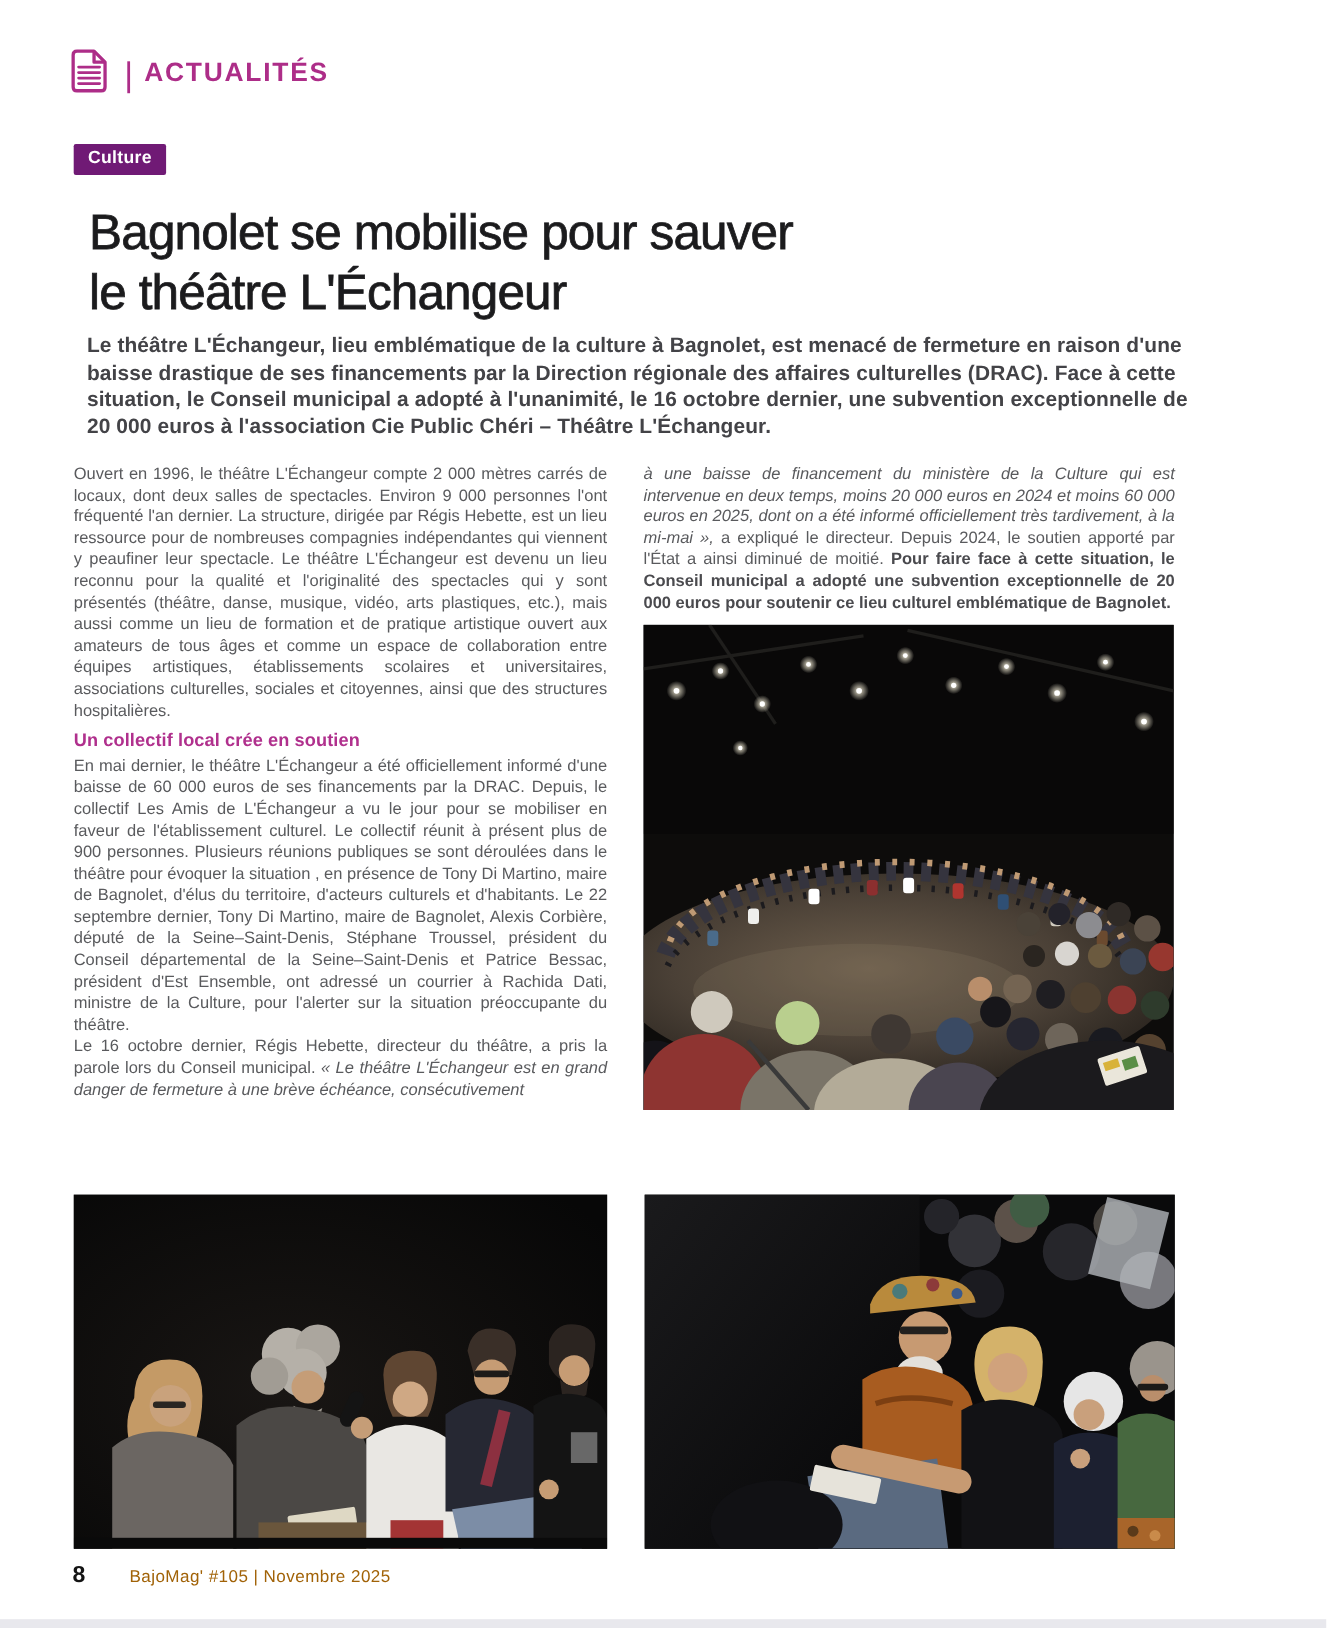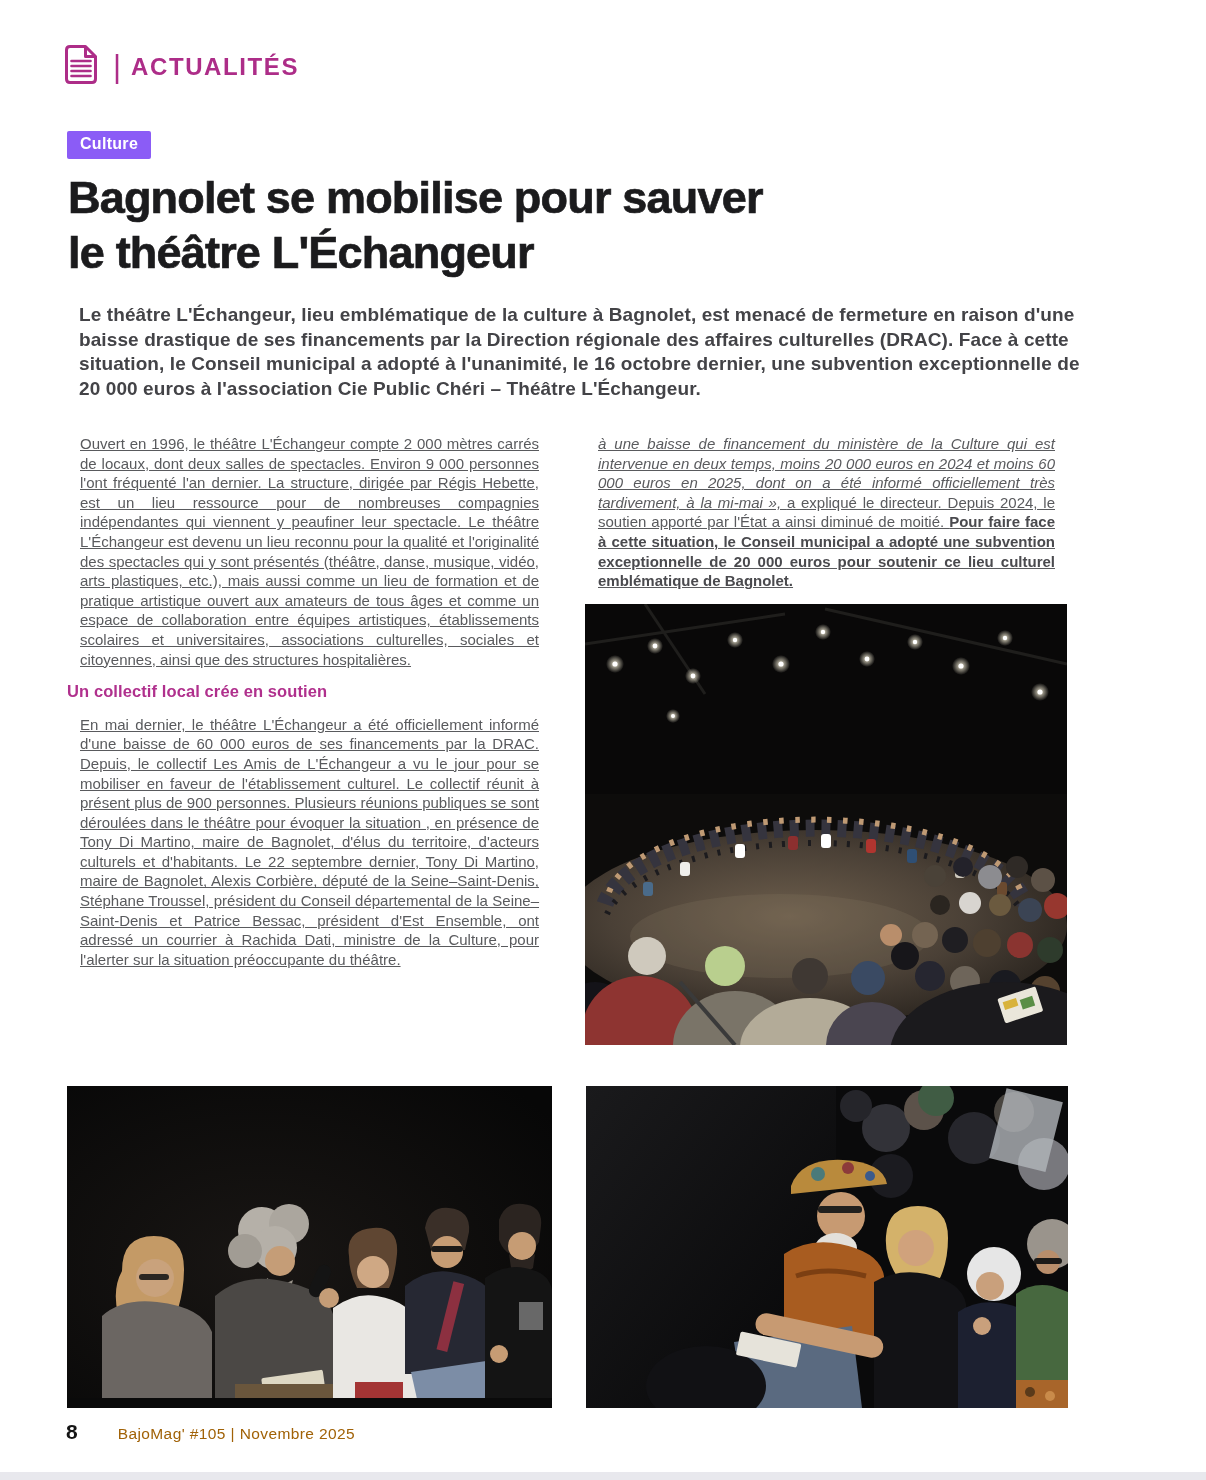--- a/index.html
+++ b/index.html
@@ -6,40 +6,40 @@
   .page{
     position:relative;width:1206px;height:1480px;background:#ffffff;
     font-family:"Liberation Sans",sans-serif;overflow:hidden;
   }
   
   .section-header{position:absolute;left:61px;top:43px;display:flex;align-items:center;color:#ad2d88;}
   .section-header .sep{font-size:31px;font-weight:400;margin:0 10px 0 12px;line-height:1;}
   .section-label{font-size:24px;font-weight:700;letter-spacing:1.6px;}
   
   .tag-badge{
-    position:absolute;left:67px;top:131px;background:#8b5cf6;color:#ffffff;
+    position:absolute;left:67px;top:131px;background:#701a75;color:#ffffff;
     font-size:16px;font-weight:700;padding:4px 13px 6px;letter-spacing:.3px;border-radius:2px;
   }
   
   .headline{
-    position:absolute;left:65px;top:167px;margin:3px;font-size:45px;line-height:55px;
-    font-weight:700;color:#1b1b1d;letter-spacing:-.8px;-webkit-text-stroke:.7px #1b1b1d;
+    position:absolute;left:65px;top:167px;margin:16px;font-size:45px;line-height:55px;
+    font-weight:400;color:#1b1b1d;letter-spacing:-.8px;-webkit-text-stroke:.7px #1b1b1d;
   }
   .headline span{display:block;}
   
   .intro{
     position:absolute;left:67px;top:291px;width:1005px;margin:12px;
     font-size:19px;line-height:24.5px;font-weight:700;color:#434347;letter-spacing:.1px;
   }
   
   .col{position:absolute;top:421px;font-size:15px;line-height:19.6px;color:#595a5d;
        text-align:justify;hyphens:auto;-webkit-hyphens:auto;}
   .col-left{left:67px;width:485px;}
   .col-right{left:585px;width:483px;}
-  .col p{margin:13px;text-decoration:underline;}
+  .col p{margin:0;}
   .subhead{margin:8px 0 3px;font-size:16.5px;font-weight:700;color:#b0308d;text-align:left;letter-spacing:.1px;}
   .it{font-style:italic;}
   .bold-run{font-weight:700;color:#4a4a4e;}
   
   figure{margin:0;}
   .photo{overflow:hidden;background:#0b0b0c;}
   .photo svg{display:block;}
   .photo-main{position:relative;width:482px;height:441px;margin-top:10px;}
   .photo-abs{position:absolute;top:1086px;height:322px;}
   .photo-bl{left:67px;width:485px;}
@@ -78,20 +78,21 @@
     <span>Bagnolet se mobilise pour sauver</span>
     <span>le théâtre L'Échangeur</span>
   </h1>
 
   <p class="intro">Le théâtre L'Échangeur, lieu emblématique de la culture à Bagnolet, est menacé de fermeture en raison d'une baisse drastique de ses financements par la Direction régionale des affaires culturelles (DRAC). Face à cette situation, le Conseil municipal a adopté à l'unanimité, le 16 octobre dernier, une subvention exceptionnelle de 20 000 euros à l'association Cie Public Chéri – Théâtre L'Échangeur.</p>
 
   <div class="col col-left">
     <p>Ouvert en 1996, le théâtre L'Échangeur compte 2 000 mètres carrés de locaux, dont deux salles de spectacles. Environ 9 000 personnes l'ont fréquenté l'an dernier. La structure, dirigée par Régis Hebette, est un lieu ressource pour de nombreuses compagnies indépendantes qui viennent y peaufiner leur spectacle. Le théâtre L'Échangeur est devenu un lieu reconnu pour la qualité et l'originalité des spectacles qui y sont présentés (théâtre, danse, musique, vidéo, arts plastiques, etc.), mais aussi comme un lieu de formation et de pratique artistique ouvert aux amateurs de tous âges et comme un espace de collaboration entre équipes artistiques, établissements scolaires et universitaires, associations culturelles, sociales et citoyennes, ainsi que des structures hospitalières.</p>
     <h2 class="subhead">Un collectif local crée en soutien</h2>
     <p>En mai dernier, le théâtre L'Échangeur a été officiellement informé d'une baisse de 60 000 euros de ses financements par la DRAC. Depuis, le collectif Les Amis de L'Échangeur a vu le jour pour se mobiliser en faveur de l'établissement culturel. Le collectif réunit à présent plus de 900 personnes. Plusieurs réunions publiques se sont déroulées dans le théâtre pour évoquer la situation , en présence de Tony Di Martino, maire de Bagnolet, d'élus du territoire, d'acteurs culturels et d'habitants. Le 22 septembre dernier, Tony Di Martino, maire de Bagnolet, Alexis Corbière, député de la Seine–Saint-Denis, Stéphane Troussel, président du Conseil départemental de la Seine–Saint-Denis et Patrice Bessac, président d'Est Ensemble, ont adressé un courrier à Rachida Dati, ministre de la Culture, pour l'alerter sur la situation préoccupante du théâtre.</p>
+    <p><span>Le 16 octobre dernier, Régis Hebette, directeur du théâtre, a pris la parole lors du Conseil municipal. </span><span class="it">« Le théâtre L'Échangeur est en grand danger de fermeture à une brève échéance, consécutivement</span></p>
   </div>
 
   <div class="col col-right">
     <p><span class="it">à une baisse de financement du ministère de la Culture qui est intervenue en deux temps, moins 20 000 euros en 2024 et moins 60 000 euros en 2025, dont on a été informé officiellement très tardivement, à la mi-mai », </span><span>a expliqué le directeur. Depuis 2024, le soutien apporté par l'État a ainsi diminué de moitié. </span><span class="bold-run">Pour faire face à cette situation, le Conseil municipal a adopté une subvention exceptionnelle de 20 000 euros pour soutenir ce lieu culturel emblématique de Bagnolet.</span></p>
 
     <figure class="photo photo-main">
       <svg width="482" height="441" viewBox="0 0 482 441">
         <defs>
           <radialGradient id="floorG" cx="45%" cy="45%" r="65%">
             <stop offset="0%" stop-color="#6d5e4c"></stop>

